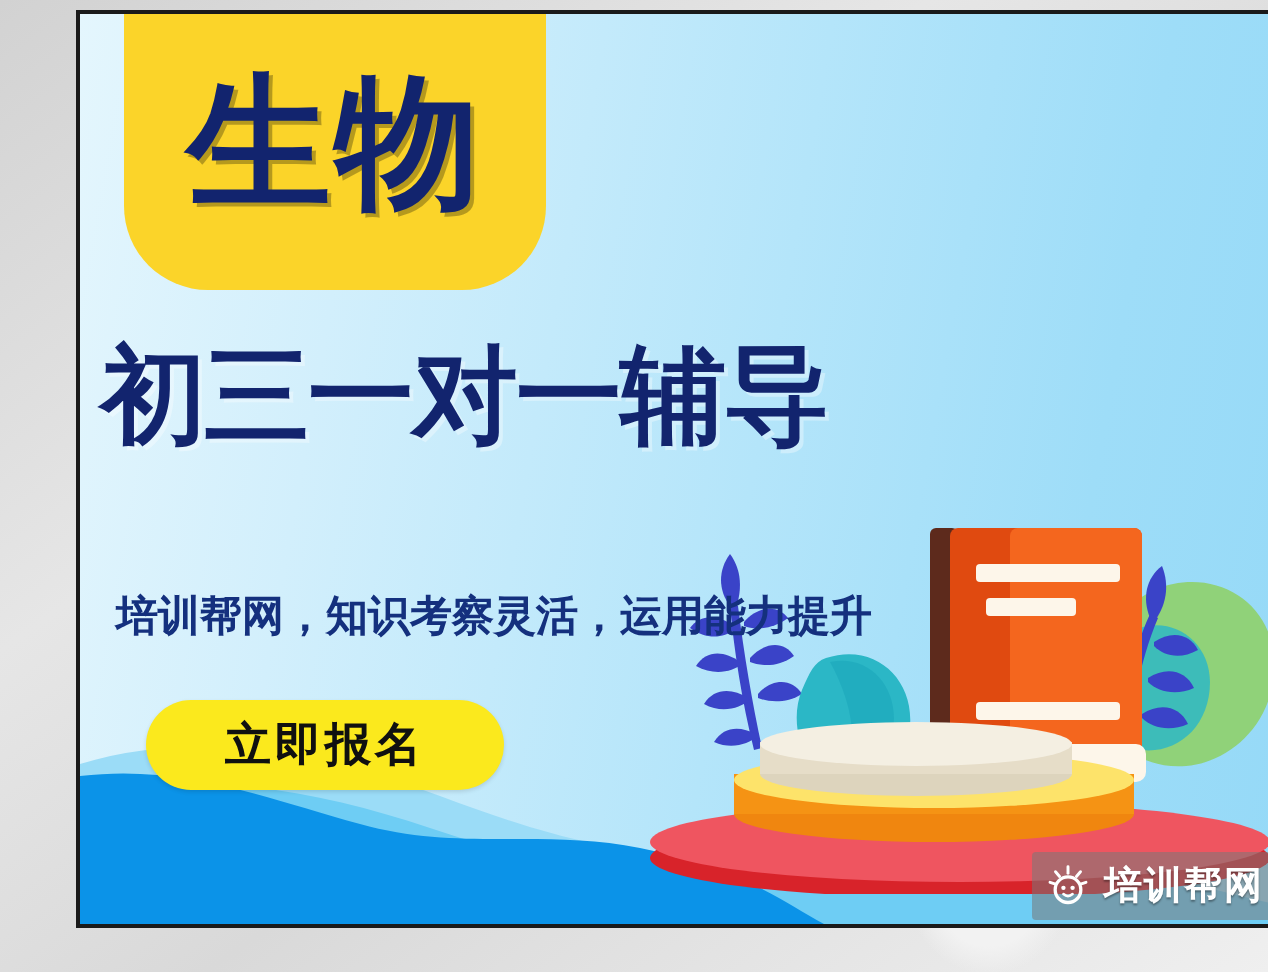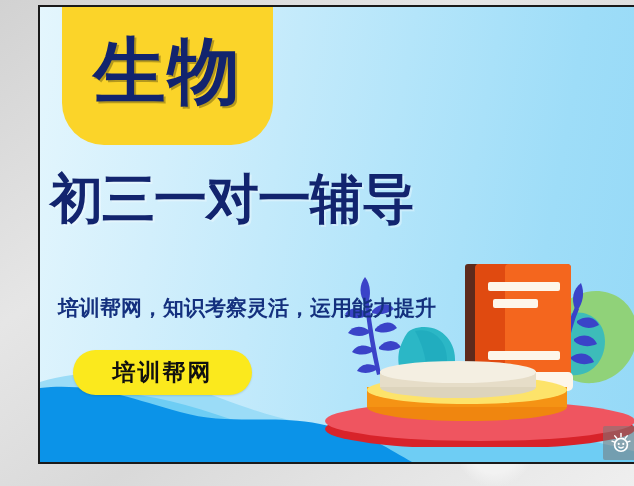--- a/index.html
+++ b/index.html
@@ -166,33 +166,34 @@
       <ellipse cx="153" cy="140" rx="78" ry="11" fill="#ddd4bd"></ellipse>
       <rect x="75" y="124" width="156" height="16" fill="#e6ddc8"></rect>
       <ellipse cx="153" cy="125" rx="78" ry="11" fill="#f4efe2"></ellipse>
     </svg>
 
     <div class="headline">初三一对一辅导</div>
 
     <div class="subtitle">培训帮网，知识考察灵活，运用能力提升</div>
 
     <button class="cta">
-      <span class="cta-text">培训帮网</span>
+      <span class="cta-text">立即报名</span>
     </button>
 
     <div class="watermark">
       <svg width="22" height="22" viewBox="0 0 24 24">
         <g stroke="#ffffff" stroke-width="1.6" stroke-linecap="round">
           <line x1="12" y1="1.5" x2="12" y2="5"></line>
           <line x1="5.2" y1="4.2" x2="7.4" y2="6.8"></line>
           <line x1="18.8" y1="4.2" x2="16.6" y2="6.8"></line>
           <line x1="2.2" y1="10" x2="5.2" y2="11"></line>
           <line x1="21.8" y1="10" x2="18.8" y2="11"></line>
         </g>
         <circle cx="12" cy="14" r="7" fill="none" stroke="#ffffff" stroke-width="1.8"></circle>
         <circle cx="9.5" cy="13" r="1.2" fill="#ffffff"></circle>
         <circle cx="14.5" cy="13" r="1.2" fill="#ffffff"></circle>
         <path d="M9.5,16.4 Q12,18.6 14.5,16.4" fill="none" stroke="#ffffff" stroke-width="1.4" stroke-linecap="round"></path>
       </svg>
+      <span class="wm-text">培训帮网</span>
     </div>
 
   </div>
 </div>
 
 </body></html>

